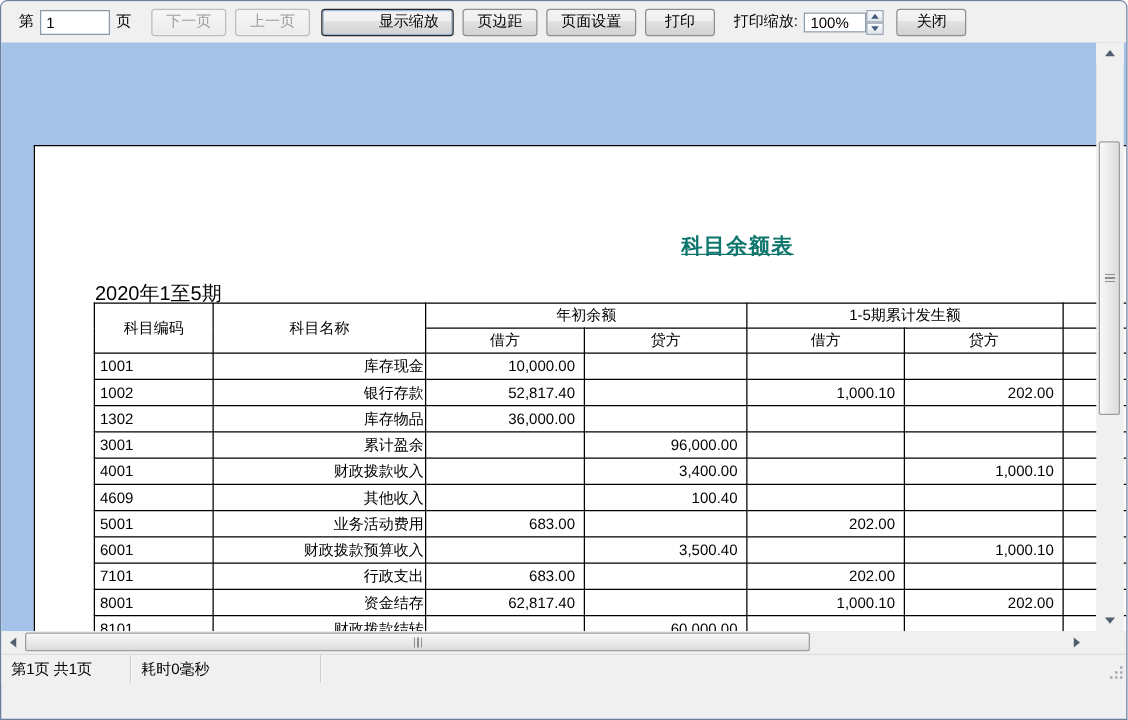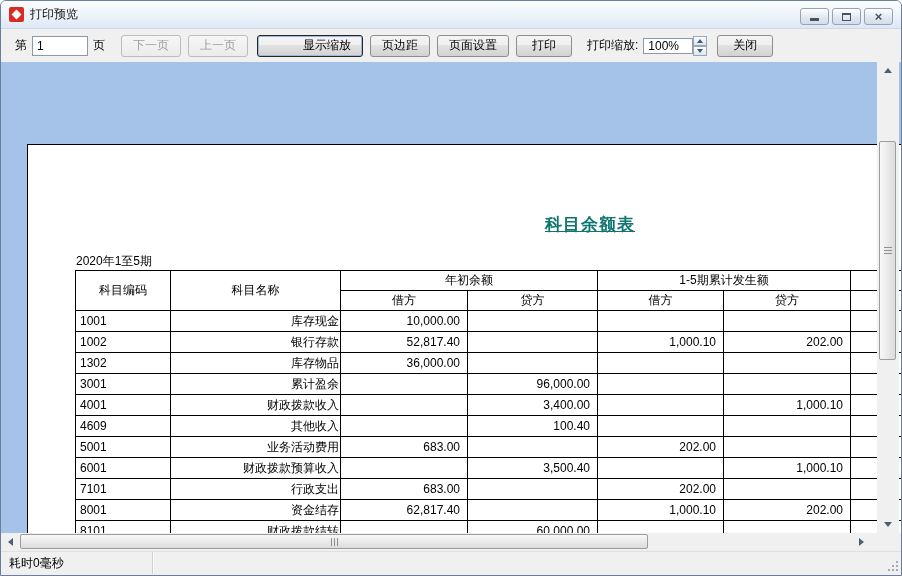--- a/index.html
+++ b/index.html
@@ -42,21 +42,21 @@
   .tri-up{width:0;height:0;border-left:3px solid transparent;border-right:3px solid transparent;
     border-bottom:4px solid #41597a;}
   .tri-down{width:0;height:0;border-left:3px solid transparent;border-right:3px solid transparent;
     border-top:4px solid #41597a;}
   
   .content{position:relative;height:471px;background:#a5c3e8;overflow:hidden;}
   .page{position:absolute;left:26px;top:82px;width:1120px;height:600px;background:#fff;
     border-top:1px solid #000;border-left:1px solid #000;}
   .report-title{position:absolute;left:517px;top:68px;font-size:17px;font-weight:bold;color:#0f766e;
     letter-spacing:1px;text-decoration:underline;}
-  .report-period{position:absolute;left:48px;top:108px;font-size:12px;color:#000;}
+  .report-period{position:absolute;left:48px;top:108px;font-size:16px;color:#000;}
   table.report{position:absolute;left:47px;top:125px;border-collapse:collapse;
     table-layout:fixed;font-size:12px;color:#000;}
   table.report td,table.report th{border:1px solid #000;font-weight:normal;
     overflow:hidden;white-space:nowrap;}
   table.report th{text-align:center;}
   tr.hdr1 th{height:19px;}
   tr.hdr2 th{height:18px;}
   table.report td{height:18px;line-height:18px;}
   td.c-code{text-align:left;padding-left:4px;}
   td.c-name{text-align:right;padding-left:16px;}
@@ -98,37 +98,20 @@
   .sb-p2{width:152px;}
   .sb-p3{flex:1;border-right:none;box-shadow:none;}
   .resize-grip{position:absolute;right:3px;bottom:3px;width:2px;height:2px;background:#a2aab2;
     box-shadow:-4px 0 0 #a2aab2,0 -4px 0 #a2aab2,-8px 0 0 #a2aab2,-4px -4px 0 #a2aab2,0 -8px 0 #a2aab2;}
 </style>
 </head>
 <body>
 
 <div class="window">
 
-  <div class="titlebar">
-    <span class="app-icon">
-        <span class="diamond"></span>
-      </span>
-    <span class="title-text">打印预览</span>
-    <span class="win-controls">
-      <button class="win-btn">
-          <span class="glyph-min"></span>
-        </button>
-      <button class="win-btn">
-          <span class="glyph-restore"></span>
-        </button>
-      <button class="win-btn">
-          <span class="glyph-close">×</span>
-        </button>
-    </span>
-  </div>
 
   <div class="toolbar">
     <span class="tb-label">第</span>
     <input class="tb-input" value="1" style="">
     <span class="tb-label" style="margin-right:16px;">页</span>
     <button class="btn disabled">下一页</button>
     <button class="btn disabled" style="margin-right:9px;">上一页</button>
     <button class="btn focused">显示缩放</button>
     <button class="btn">页边距</button>
     <button class="btn">页面设置</button>
@@ -299,17 +282,18 @@
       </button>
     <div class="hthumb">
         <span class="grip"></span>
       </div>
     <button class="arrow-btn right">
         <span class="sb-tri-right"></span>
       </button>
   </div>
 
   <div class="statusbar">
+    <div class="sb-panel sb-p1">第1页 共1页</div>
     <div class="sb-panel sb-p2">耗时0毫秒</div>
     <span class="resize-grip"></span>
   </div>
 
 </div>
 
 </body></html>

